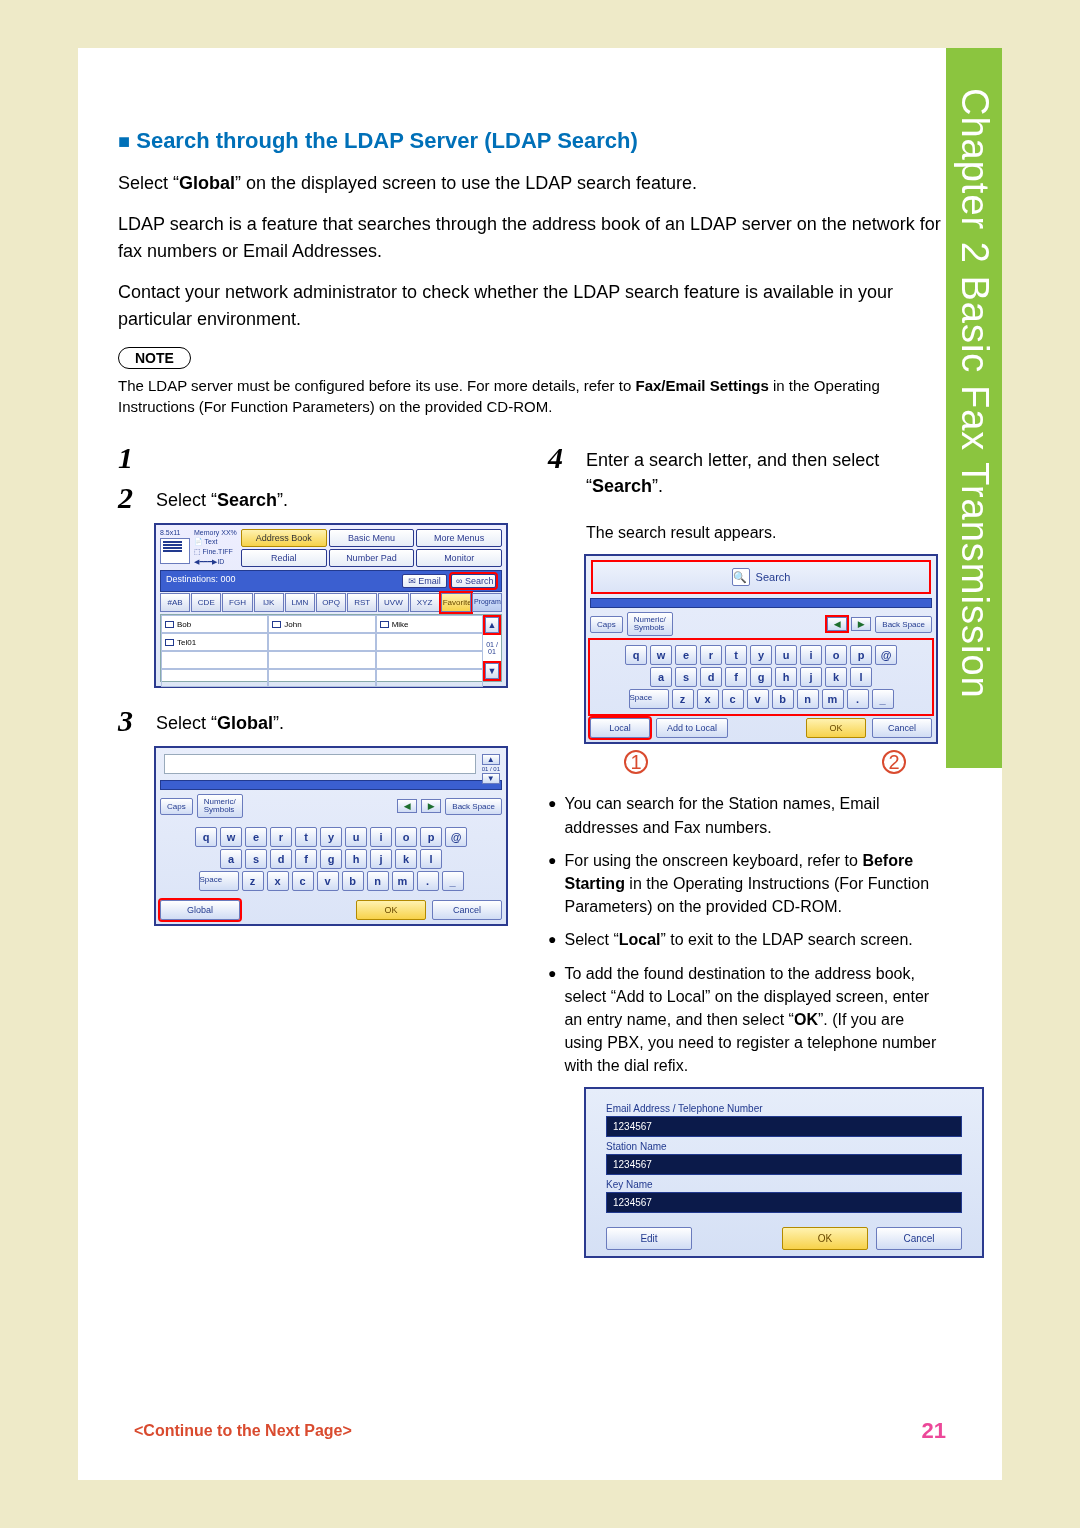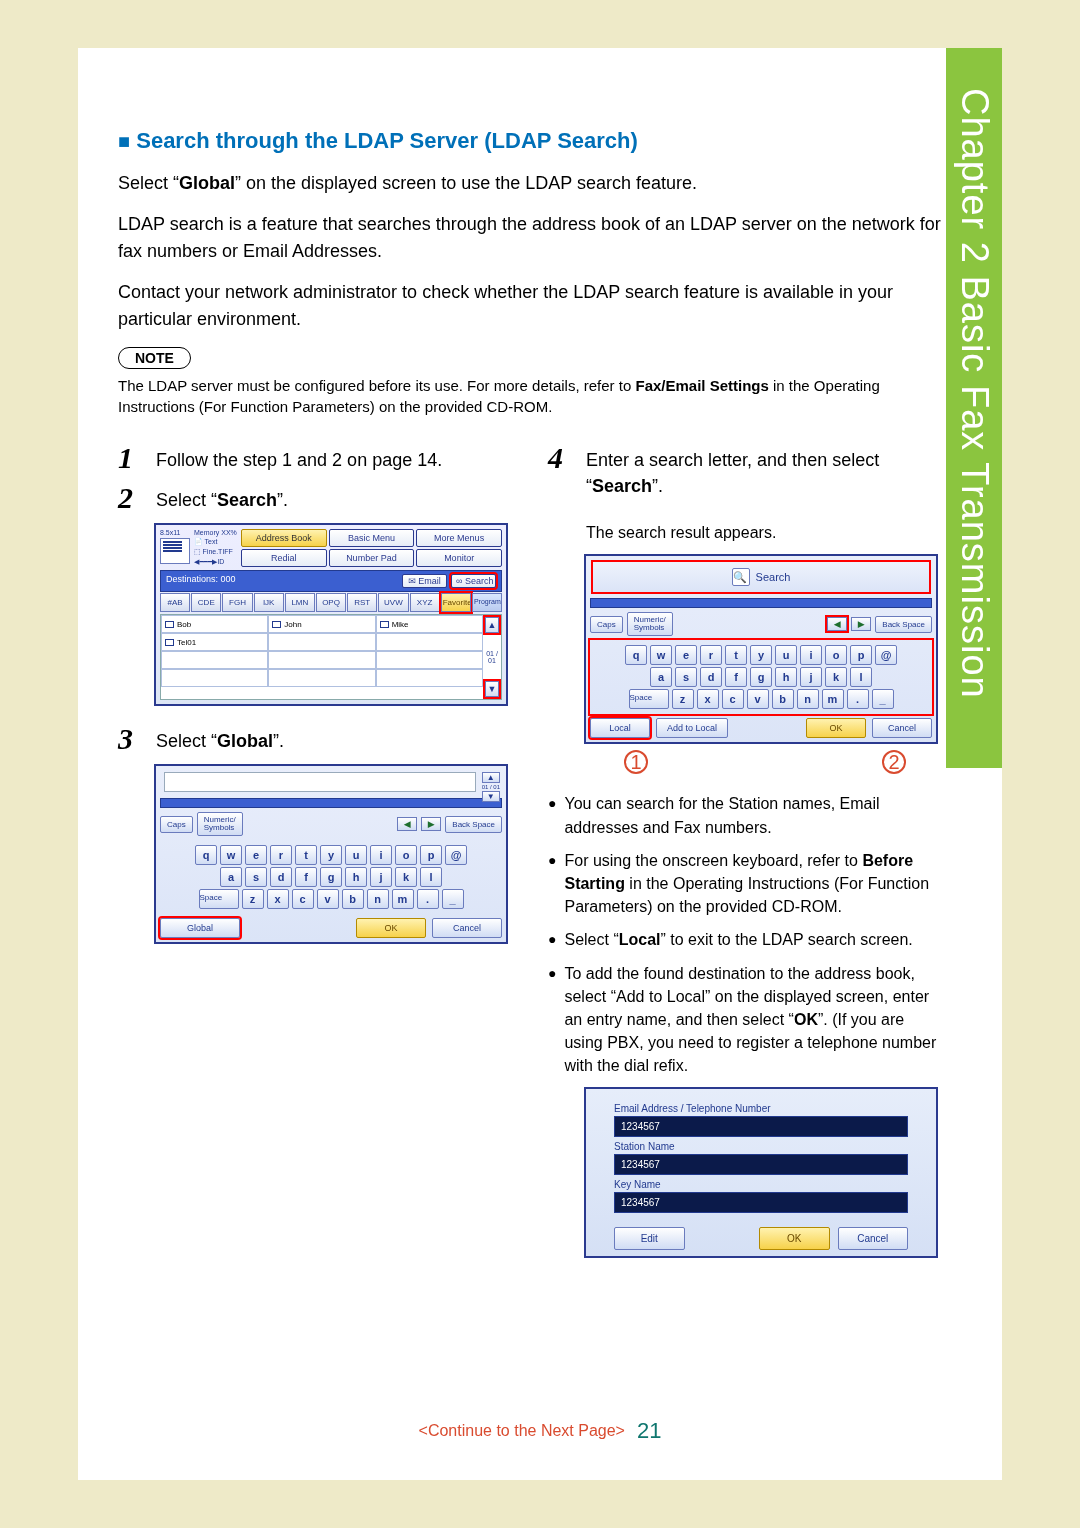--- a/index.html
+++ b/index.html
@@ -114,21 +114,21 @@
   }
   .tabs-row { display:flex; gap:1px; margin-bottom:2px; }
   .tab {
     flex:1; font-size:8px; text-align:center; padding:4px 1px;
     background:linear-gradient(#fff,#d5def1); border:1px solid #6a7bbd; color:#223a8f;
     white-space:nowrap; overflow:hidden;
   }
   .tab.fav { background:linear-gradient(#fff2b0,#f7d24a); color:#6a4a00; outline:2px solid #ff0000;}
   .tab.pg  { background:linear-gradient(#d9e6ff,#b9cbef); font-size:7px;}
   .list-area {
-    background:#fff; border:1px solid #8aa; height:86px; display:flex;
+    background:#fff; border:1px solid #8aa; height:68px; display:flex;
   }
   .list-cols { flex:1; display:grid; grid-template-columns:repeat(3,1fr); grid-auto-rows:18px; }
   .cell {
     border:1px solid #b0c0e0; font-size:8px; display:flex; align-items:center;
     gap:3px; padding:0 3px; overflow:hidden; white-space:nowrap;
   }
   .cell .mi { width:9px;height:7px;border:1px solid #223a8f;display:inline-block;}
   .scroll-arrows { width:18px; display:flex; flex-direction:column; justify-content:space-between; padding:2px;}
   .arrowbtn {
     height:16px; border:1px solid #6a7bbd; background:linear-gradient(#fff,#d5def1);
@@ -175,45 +175,45 @@
   }
   .search-banner .lbl { font-size:11px; color:#223a8f; }
   .callouts { display:flex; justify-content:space-between; padding:6px 40px 0; font-size:20px; color:#d94b2f;}
   .callouts span { display:inline-flex;align-items:center;justify-content:center;width:24px;height:24px;border:2px solid #d94b2f;border-radius:50%;}
 
   .bullets { margin: 8px 0 0 0; }
   .bullets .bi { display:flex; gap:8px; font-size:16px; line-height:1.45; margin-bottom:10px;}
   .bullets .dot { font-size:14px; line-height:1.6;}
 
   .blackpanel {
-    width:354px; border:2px solid #2b3a8f; background:linear-gradient(#e6edfa,#d5e0f5);
-    padding:10px 28px 6px;
+    width:400px; border:2px solid #2b3a8f; background:linear-gradient(#e6edfa,#d5e0f5);
+    padding:10px 20px 6px;
   }
   .bp-label { font-size:10px; color:#223a8f; margin:4px 0 2px;}
   .bp-field { background:#0b1a4a; color:#fff; font-size:10px; padding:4px 6px; border:1px solid #223a8f;}
   .bp-btns { display:flex; gap:8px; margin-top:14px;}
   .bp-btns .bbtn { flex:1; font-size:10px; padding:5px;}
   
   .doc-note-icons {
     display:flex; gap:4px; align-items:flex-start;
   }
   .doc-note-icons .dcol { display:flex; flex-direction:column; gap:2px; font-size:7px; color:#223a8f;}
   .dthumb { width:30px;height:26px;background:#fff;border:1px solid #6a7bbd;display:flex;flex-direction:column;gap:1px;padding:2px;}
   .dthumb div{height:2px;background:#223a8f;width:80%;}
   .addrbtns { display:flex; flex-direction:column; gap:2px; flex:1;}
   .addrbtns-row{display:flex; gap:2px;}
   .addrbtns .chip{flex:1;}
 
   .footer {
     position:absolute; bottom:36px; left:0; right:0;
-    display:flex; justify-content:center; align-items:center;
-    padding:0 56px; gap:12px;
+    display:flex; justify-content:space-between; align-items:center;
+    padding:0 56px; gap:12px;font-weight:bold;
   }
   .footer .cont { color:#d94b2f; font-size:16px;}
-  .footer .pg { font-size:22px; color:#0f766e;}
+  .footer .pg { font-size:22px; color:#ec4899;}
 </style>
 </head>
 <body>
 
 <div class="page">
 
   <div class="side-tab">Chapter 2    Basic Fax Transmission</div>
 
   <div class="h-section">
     <span class="sq">■</span>
@@ -230,21 +230,20 @@
   <p class="note-text">
     <span>The LDAP server must be configured before its use. For more details, refer to </span><b>Fax/Email Settings</b><span> in the Operating Instructions (For Function Parameters) on the provided CD-ROM.</span>
   </p>
 
   <div class="columns">
 
     <div class="col">
 
       <div class="step">
         <div class="stepnum">1</div>
-        <div class="stepbody">Follow the step 1 and 2 on page 14.</div>
       </div>
 
       <div class="step">
         <div class="stepnum">2</div>
         <div class="stepbody">
           <span>Select “</span><b>Search</b><span>”.</span>
         </div>
       </div>
 
       <div class="screenshot-wrap">

